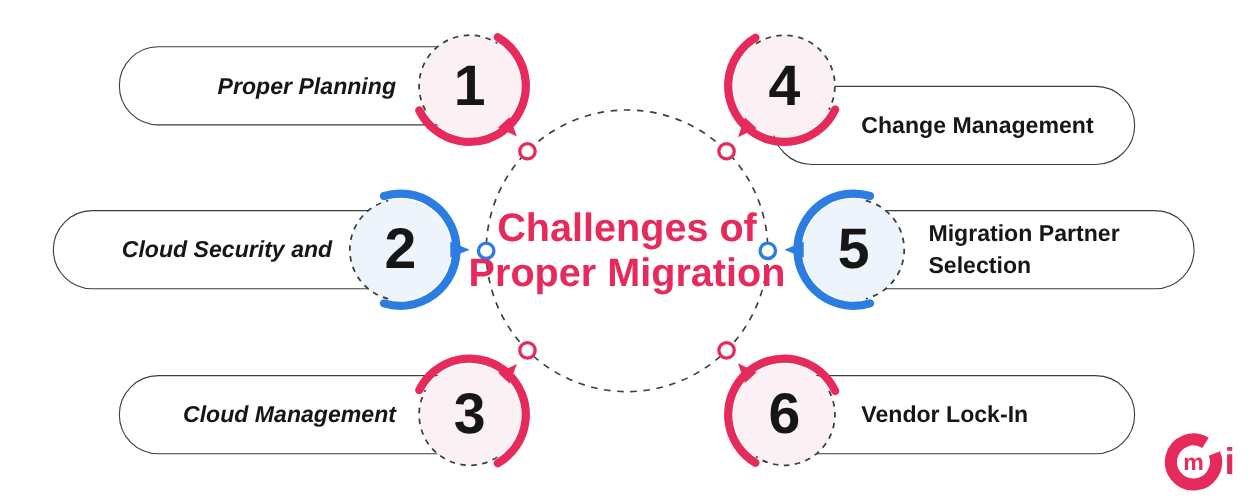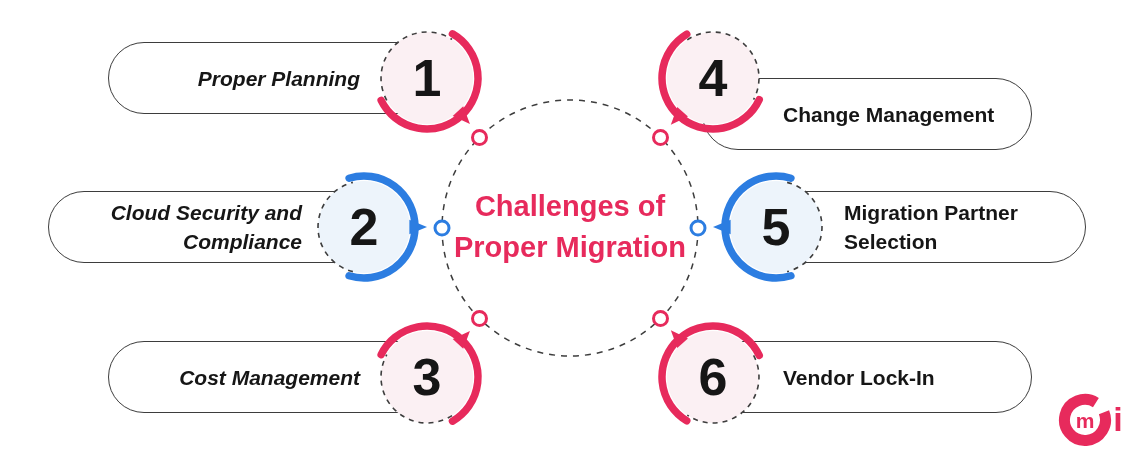--- a/index.html
+++ b/index.html
@@ -9,21 +9,21 @@
   }
   
   .center-svg{position:absolute;left:0;top:0;z-index:1;}
   .cdash{fill:none;stroke:var(--line);stroke-width:1.5;stroke-dasharray:6 6;}
   .node{fill:#ffffff;stroke-width:3;}
   .node.pink{stroke:var(--pink);}
   .node.blue{stroke:var(--blue);}
   
   .center-title{
     position:absolute;left:420px;top:186px;width:300px;z-index:2;
-    text-align:center;color:var(--pink);font-size:29px;font-weight:bold;line-height:41px;
+    text-align:center;color:var(--pink);font-size:36px;font-weight:bold;line-height:41px;
   }
   
   .pill{
     position:absolute;height:72px;background:#ffffff;border:1.3px solid var(--line);
     border-radius:38px;box-sizing:border-box;z-index:3;
     display:flex;flex-direction:column;justify-content:center;
   }
   .pill .line{
     font-size:21px;font-weight:bold;color:var(--ink);line-height:29px;white-space:nowrap;
   }
@@ -83,24 +83,23 @@
     <div>Challenges of</div>
     <div>Proper Migration</div>
   </div>
 
   <div class="pill p1 align-right">
     <span class="line">Proper Planning</span>
 
   </div>
   <div class="pill p2 align-right">
     <span class="line">Cloud Security and</span>
-    <span class="line">Compliance</span>
   </div>
   <div class="pill p3 align-right">
-    <span class="line">Cost Management</span>
+    <span class="line">Cloud Management</span>
 
   </div>
   <div class="pill p4 align-left">
     <span class="line">Change Management</span>
 
   </div>
   <div class="pill p6 align-left">
     <span class="line">Vendor Lock-In</span>
 
   </div>

